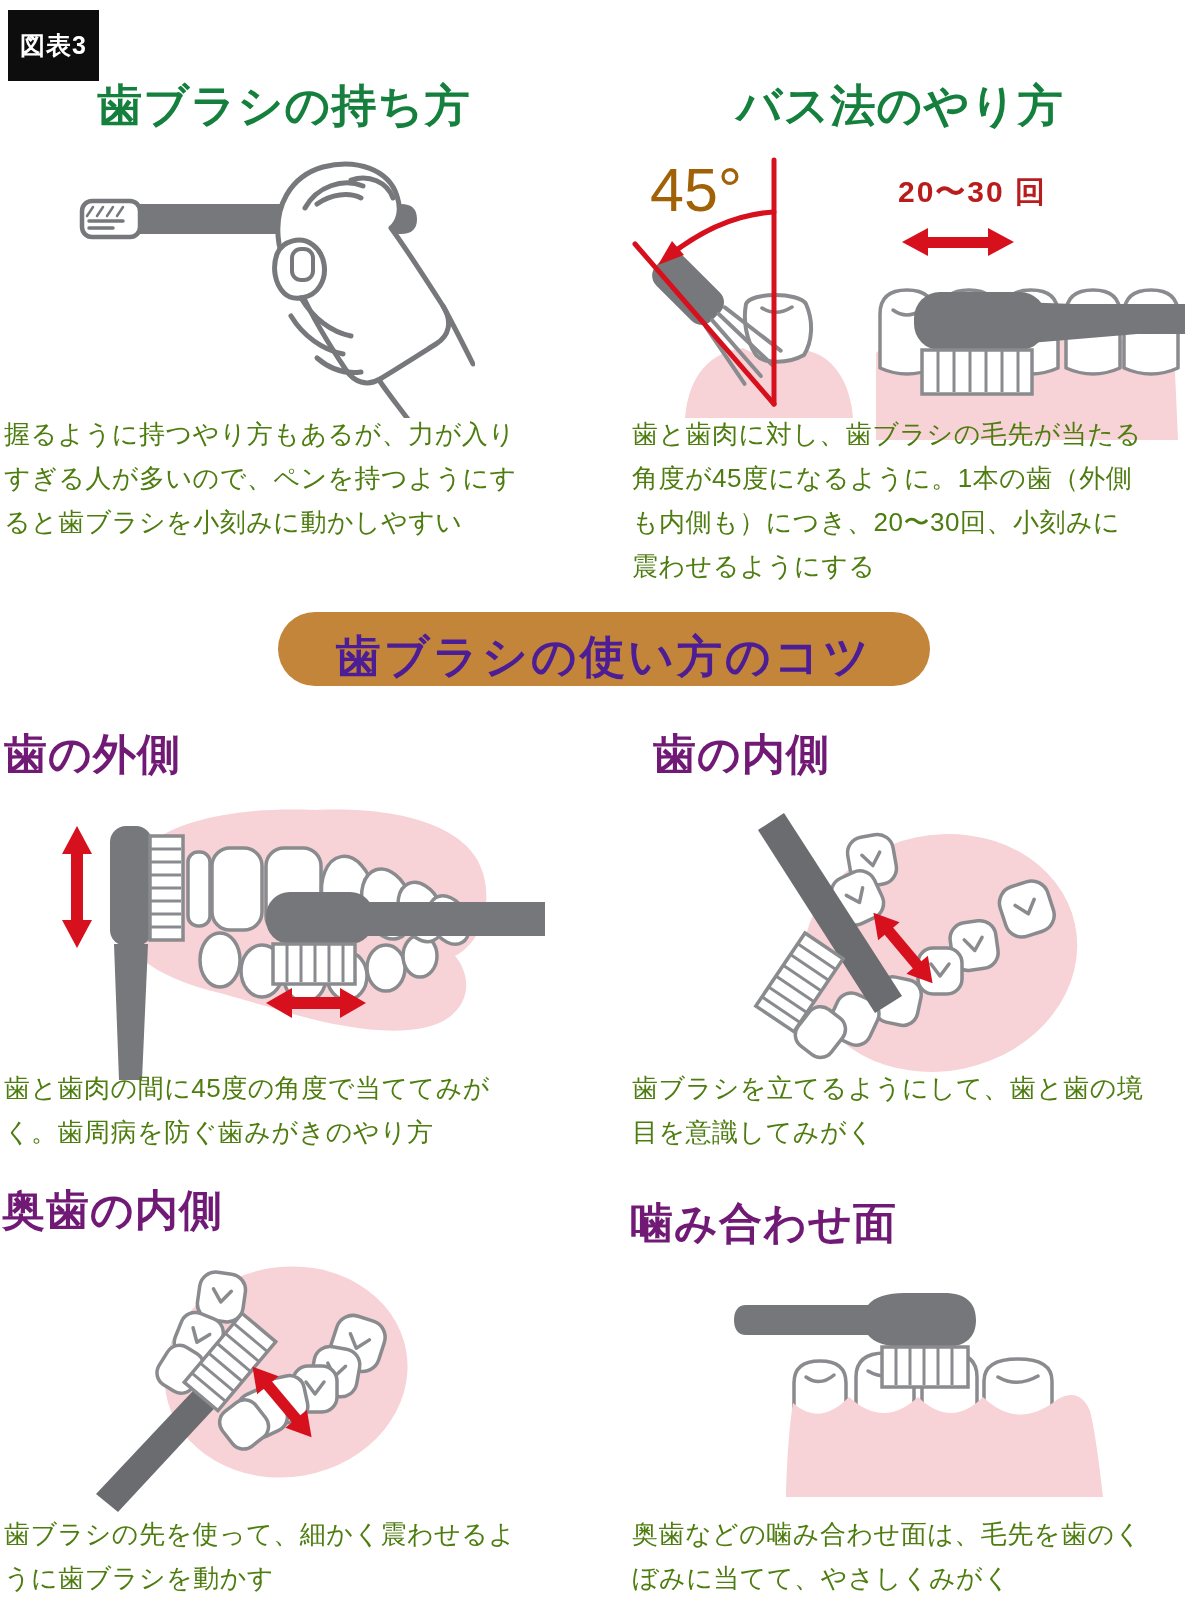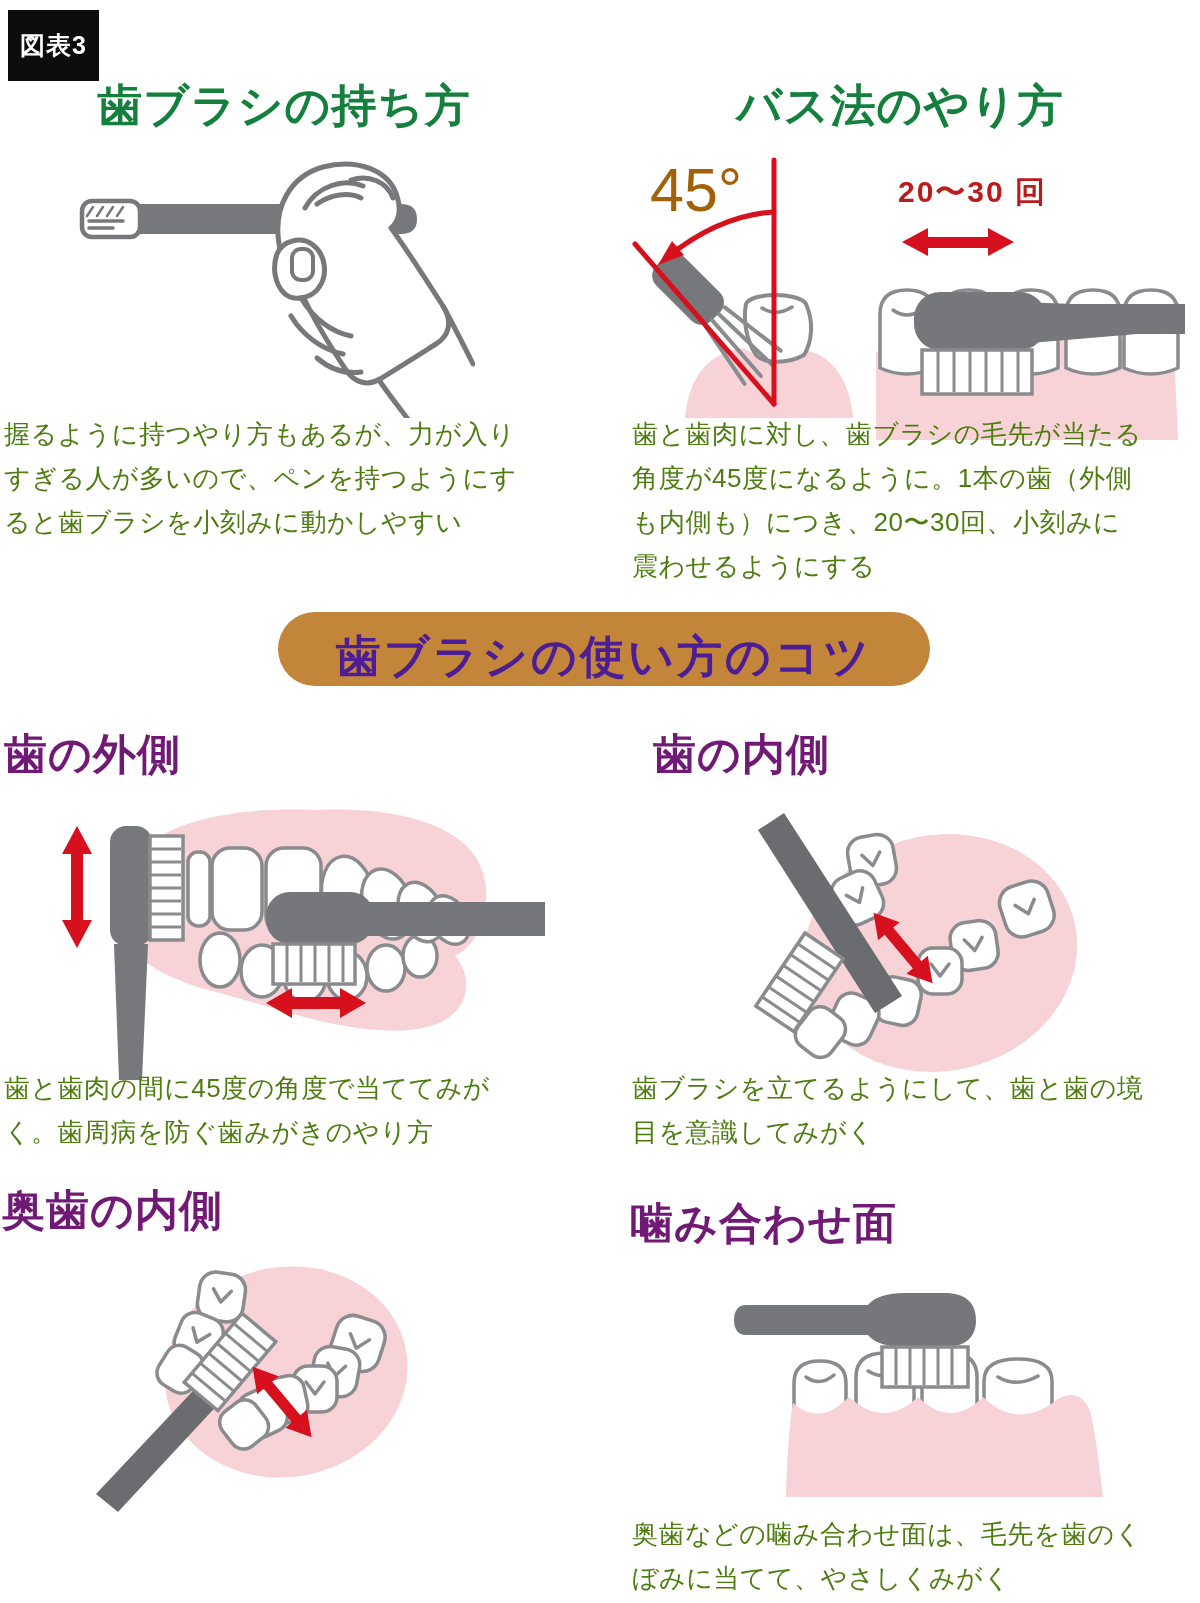--- a/index.html
+++ b/index.html
@@ -330,16 +330,18 @@
       <g stroke="#8A8B8E" stroke-width="3">
         <line x1="236" y1="102" x2="236" y2="140"></line>
           <line x1="250" y1="102" x2="250" y2="140"></line>
         <line x1="264" y1="102" x2="264" y2="140"></line>
           <line x1="278" y1="102" x2="278" y2="140"></line>
         <line x1="292" y1="102" x2="292" y2="140"></line>
       </g>
     </g>
   </svg>
 
+  <div class="abs desc" style="left:4px;top:1512px;width:578px;">歯ブラシの先を使って、細かく震わせるよ
+うに歯ブラシを動かす</div>
   <div class="abs desc" style="left:632px;top:1512px;width:564px;">奥歯などの噛み合わせ面は、毛先を歯のく
 ぼみに当てて、やさしくみがく</div>
 
 </div>
 
 </body></html>

